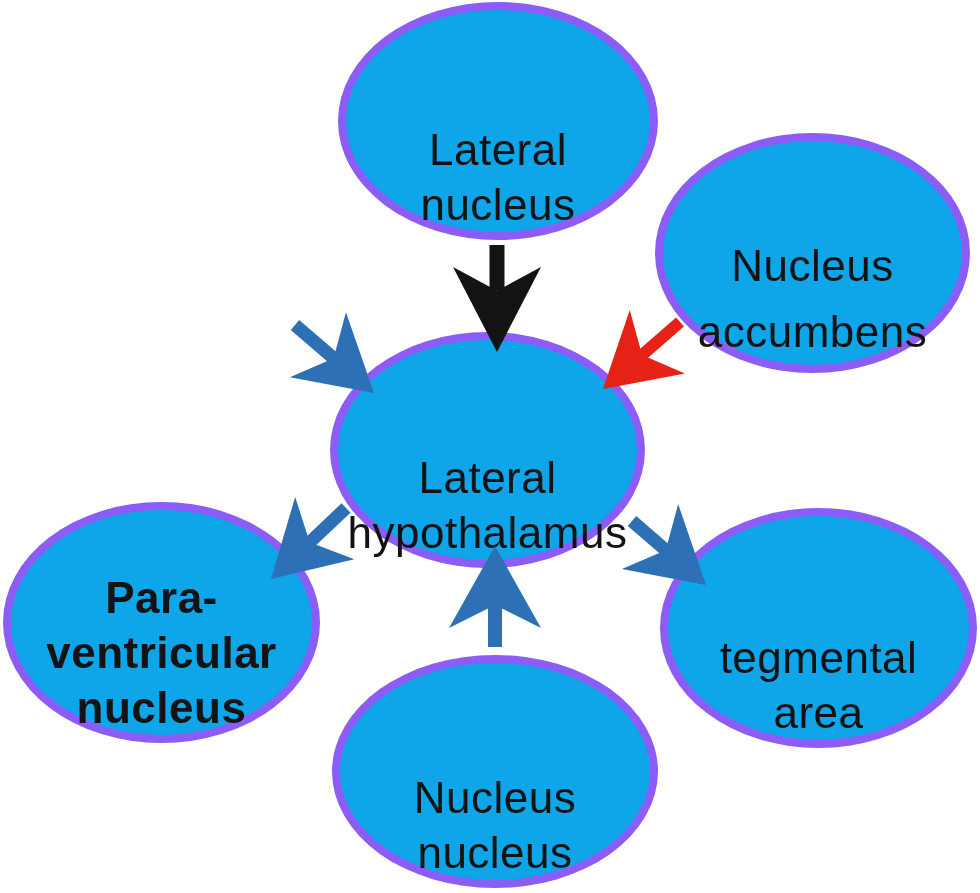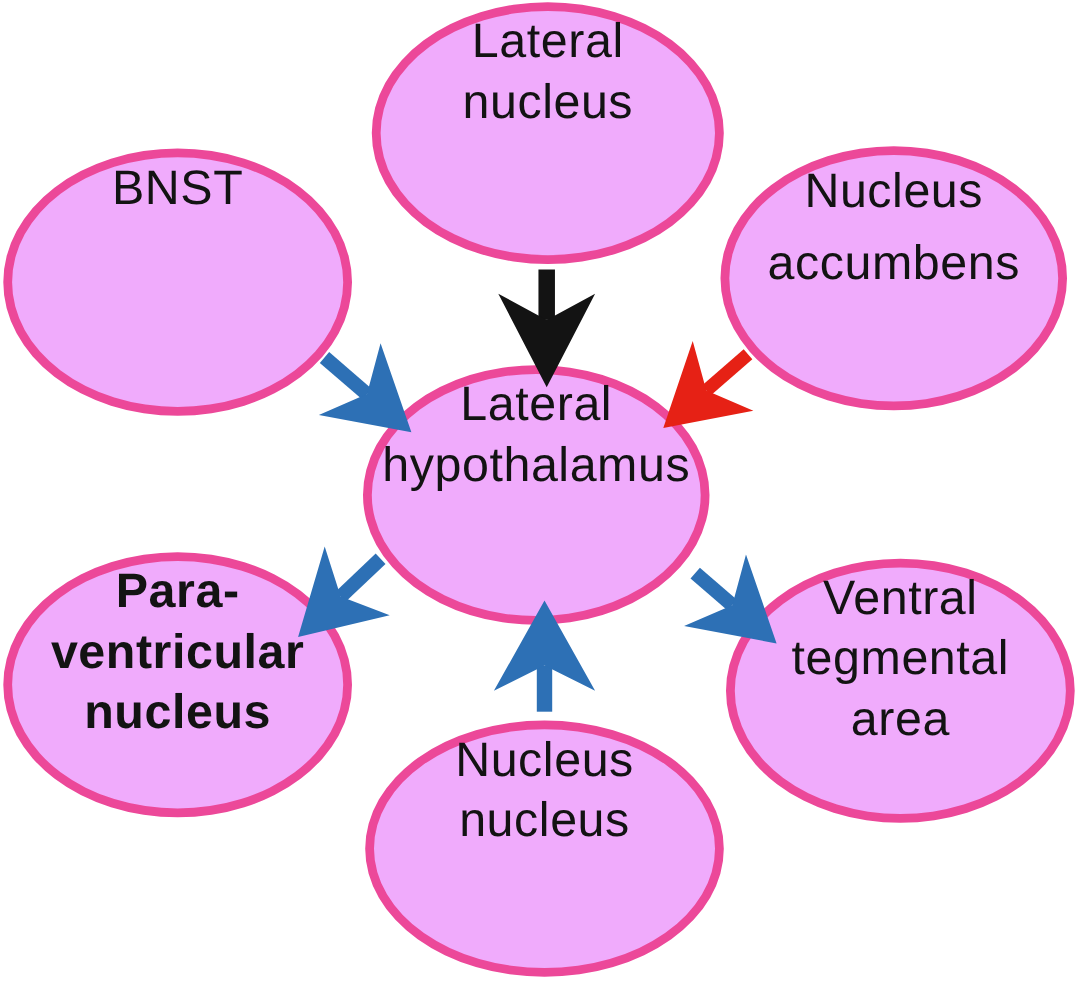--- a/index.html
+++ b/index.html
@@ -11,25 +11,25 @@
     position: relative;
     width: 980px;
     height: 893px;
     background: #ffffff;
     overflow: hidden;
     font-family: "Liberation Sans", sans-serif;
   }
   .node {
     position: absolute;
     box-sizing: border-box;
-    border: 8px solid #ec4899;
+    border: 8px solid #8b5cf6;
     border-radius: 50%;
-    background: #f0abfc;
+    background: #0ea5e9;
     display: flex;
-    align-items: flex-start;
+    align-items: flex-end;
     justify-content: center;
     z-index: 1;
   }
   .label {
     text-align: center;
     color: #131313;
     font-size: 44px;
     line-height: 55px;
     letter-spacing: 0.5px;
   }
@@ -57,25 +57,20 @@
 
 <div class="canvas">
 
   <div class="node pos-lateral-septum">
     <div class="label">
       <span class="line">Lateral</span>
       <span class="line">nucleus</span>
     </div>
   </div>
 
-  <div class="node pos-bnst">
-    <div class="label">
-      <span class="line">BNST</span>
-    </div>
-  </div>
 
   <div class="node pos-nucleus-accumbens">
     <div class="label">
       <span class="line">Nucleus</span>
       <span class="line">accumbens</span>
     </div>
   </div>
 
   <div class="node pos-lateral-hypothalamus">
     <div class="label">
@@ -94,21 +89,20 @@
 
   <div class="node pos-arcuate">
     <div class="label">
       <span class="line">Nucleus</span>
       <span class="line">nucleus</span>
     </div>
   </div>
 
   <div class="node pos-vta">
     <div class="label">
-      <span class="line">Ventral</span>
       <span class="line">tegmental</span>
       <span class="line">area</span>
     </div>
   </div>
 
   <svg class="arrows-layer" id="arrows-svg" viewBox="0 0 980 893" xmlns="http://www.w3.org/2000/svg" aria-hidden="true">
       <g>
         <line x1="497" y1="245" x2="497" y2="290.8" stroke="#131313" stroke-width="15"></line>
         <path d="M0 0 L-85 -44 L-61.199999999999996 0 L-85 44 Z" fill="#131313" transform="translate(497,352) rotate(90.00)"></path>
       </g>

